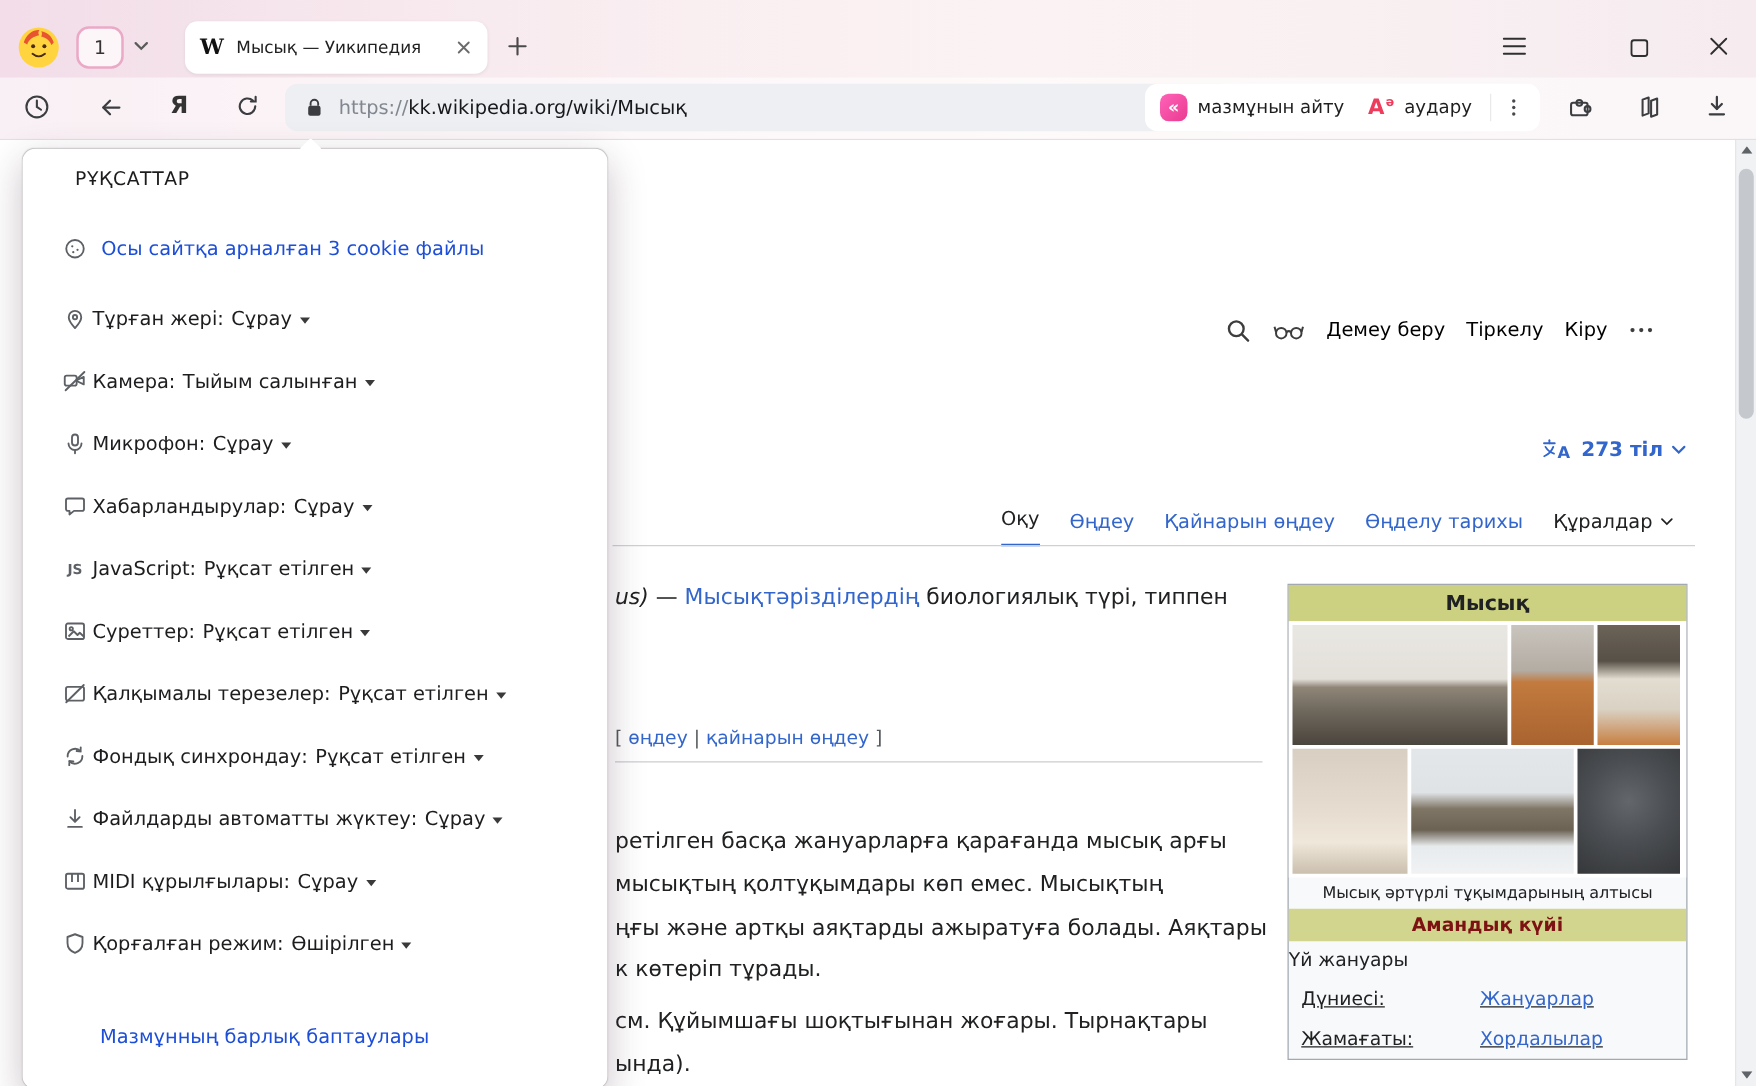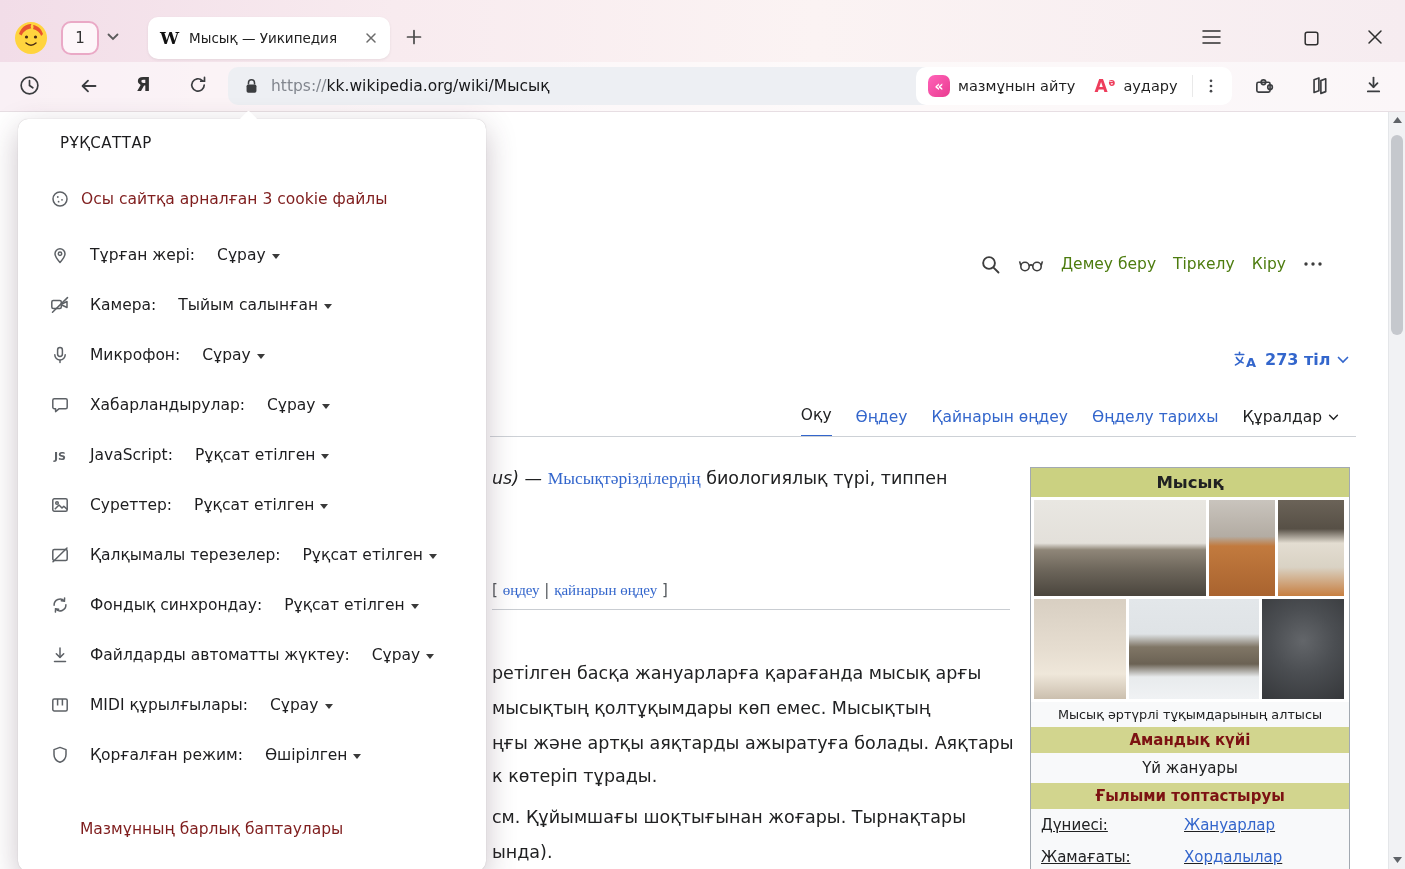--- a/index.html
+++ b/index.html
@@ -41,68 +41,68 @@
   .ra-ic{width:22px;height:22px;border-radius:7px;background:linear-gradient(135deg,#ff63b9,#e93b90);
     display:flex;align-items:center;justify-content:center;color:#fff;font-weight:700;font-size:14px;line-height:1;}
   .tr-ic{color:#ee3d5c;font-weight:700;font-size:17px;display:flex;align-items:flex-start;line-height:1;}
   .tr-sup{font-size:10px;margin-left:1px;}
   .qsep{width:1px;height:22px;background:#e9e9e9;margin-left:auto;}
   #tb-ext{left:1253px;top:74px}#tb-coll{left:1309px;top:74px}#tb-dl{left:1363px;top:74px}
 
   
   .content{position:absolute;top:112px;left:0;right:17px;bottom:0;background:#fff;z-index:1;}
   .wheader{position:absolute;left:980px;top:138px;display:flex;align-items:center;gap:17px;height:28px;}
-  .wlink{font-size:15.5px;color:#4d7c0f;white-space:nowrap;cursor:pointer;}
+  .wlink{font-size:15.5px;color:#000000;white-space:nowrap;cursor:pointer;}
   .hico{color:#3d3d3d;display:flex;}
   .langrow{position:absolute;left:1233px;top:238px;display:flex;align-items:center;gap:7px;}
   .langlbl{font-size:16px;font-weight:700;color:#3366cc;white-space:nowrap;}
   .tabsrow{position:absolute;right:49px;top:290px;display:flex;gap:24px;align-items:flex-end;height:35px;}
   .wtab{font-size:15.5px;color:#3366cc;padding-bottom:11px;white-space:nowrap;cursor:pointer;}
   .wtab.active{color:#202122;border-bottom:2px solid #3366cc;}
   .wtab.tools{color:#202122;display:flex;gap:6px;align-items:center;margin-top:44px;}
   .hr-tabs{position:absolute;left:490px;top:324px;width:866px;height:1px;background:#cdd1d6;}
   .hr-sec{position:absolute;left:492px;top:497px;width:518px;height:1px;background:#c9cdd2;}
   .bline{position:absolute;left:492px;font-size:17.5px;color:#202122;white-space:nowrap;}
-  .blink{color:#3366cc;cursor:pointer;font-family:Liberation Serif, serif;}
+  .blink{color:#3366cc;cursor:pointer;}
   .ital{font-style:italic;}
   #l1{top:356px}
   #ledit{top:469px;font-size:15px;color:#54595d;}
   #p1a{top:516px}#p1b{top:551px}#p1c{top:586px}#p1d{top:621px}#p1e{top:654px}
   #p2a{top:695px}#p2b{top:730px}
 
   
   .infobox{position:absolute;left:1030px;top:355px;width:320px;background:#f8f9fa;border:1px solid #a2a9b1;
     font-size:15px;color:#202122;box-sizing:border-box;}
   .ib-title{background:#cbd181;text-align:center;font-weight:700;font-size:16.5px;padding:5px 0;}
   .ib-photos{background:#fff;padding:3px;}
   .prow{display:flex;gap:3px;margin-bottom:3px;}
   .prow:last-child{margin-bottom:0;}
   .ph{flex:0 0 auto;cursor:pointer;}
   .ib-cap{font-size:12.8px;text-align:center;padding:5px 8px;}
   .ib-sec{background:#d2d58e;color:#7c1212;font-weight:700;text-align:center;font-size:15px;padding:4px 0;}
-  .ib-plain{text-align:center;padding:6px 0;}
+  .ib-plain{text-align:left;padding:6px 0;}
   .ib-row{display:flex;padding:7px 0 7px 10px;text-decoration:underline;}
   .ib-lab{width:143px;flex:0 0 auto;}
   .ib-val{color:#3366cc;cursor:pointer;}
 
   
   .scroll{position:absolute;right:0;top:111px;width:17px;bottom:0;background:#f1f2f4;border-left:1px solid #e4e6e9;
     box-sizing:border-box;z-index:5;}
   .sc-up{position:absolute;top:6px;left:4px;}
   .sc-dn{position:absolute;bottom:6px;left:4px;}
   .sc-thumb{position:absolute;left:2px;top:24px;width:12px;height:200px;background:#c5c8cd;border-radius:7px;}
 
   
   .panel{position:absolute;left:18px;top:119px;width:468px;height:752px;background:#fff;border-radius:10px;
     box-shadow:0 10px 30px rgba(70,40,60,.28),0 0 1px rgba(0,0,0,.25);z-index:40;}
   .panel-caret{position:absolute;top:-6px;left:224px;width:13px;height:13px;background:#fff;transform:rotate(45deg);border-radius:2px;}
   .p-title{position:absolute;left:42px;top:15px;font-size:15px;color:#1c1c1e;letter-spacing:.5px;}
   .p-cookie{position:absolute;left:32px;top:68px;display:flex;align-items:center;gap:11px;height:24px;}
-  .p-link{font-size:15.5px;color:#7f1d1d;cursor:pointer;white-space:nowrap;}
-  .p-row{position:absolute;left:32px;display:flex;align-items:center;gap:20px;height:24px;}
+  .p-link{font-size:15.5px;color:#1d4ed8;cursor:pointer;white-space:nowrap;}
+  .p-row{position:absolute;left:32px;display:flex;align-items:center;gap:4px;height:24px;}
   .p-ic{width:20px;height:20px;color:#5d6166;display:flex;align-items:center;justify-content:center;flex:0 0 auto;}
   .p-lab{font-size:15.5px;color:#1d1d1f;white-space:nowrap;}
   .p-val{display:flex;align-items:center;gap:6px;font-size:15.5px;color:#1d1d1f;margin-left:2px;cursor:pointer;white-space:nowrap;}
   .dd{width:0;height:0;border-left:4.5px solid transparent;border-right:4.5px solid transparent;border-top:5.5px solid #3a3a3a;margin-top:2px;}
   .p-foot{position:absolute;left:62px;top:700px;}
 </style>
 </head>
 <body>
 
 <div class="screen">
@@ -325,21 +325,20 @@
         </div>
         <div class="prow">
           <div class="ph" style="width:92px;height:100px;background:linear-gradient(180deg,#d8cfc2 0%,#e6ddd0 50%,#efe7da 75%,#cbbfae 100%)"></div>
           <div class="ph" style="width:130px;height:100px;background:linear-gradient(180deg,#e3e7ea 0%,#dfe3e6 35%,#807666 48%,#6b6254 65%,#e8ebed 78%,#f0f2f4 100%)"></div>
           <div class="ph" style="width:82px;height:100px;background:radial-gradient(circle at 50% 42%,#63666a 0%,#4b4e52 45%,#35373a 100%)"></div>
         </div>
       </div>
       <div class="ib-cap">Мысық әртүрлі тұқымдарының алтысы</div>
       <div class="ib-sec">Амандық күйі</div>
       <div class="ib-plain">Үй жануары</div>
-      <div class="ib-sec">Ғылыми топтастыруы</div>
       <div class="ib-row">
         <span class="ib-lab">Дүниесі:</span>
         <span class="ib-val">Жануарлар</span>
       </div>
       <div class="ib-row">
         <span class="ib-lab">Жамағаты:</span>
         <span class="ib-val">Хордалылар</span>
       </div>
 
     </div>

